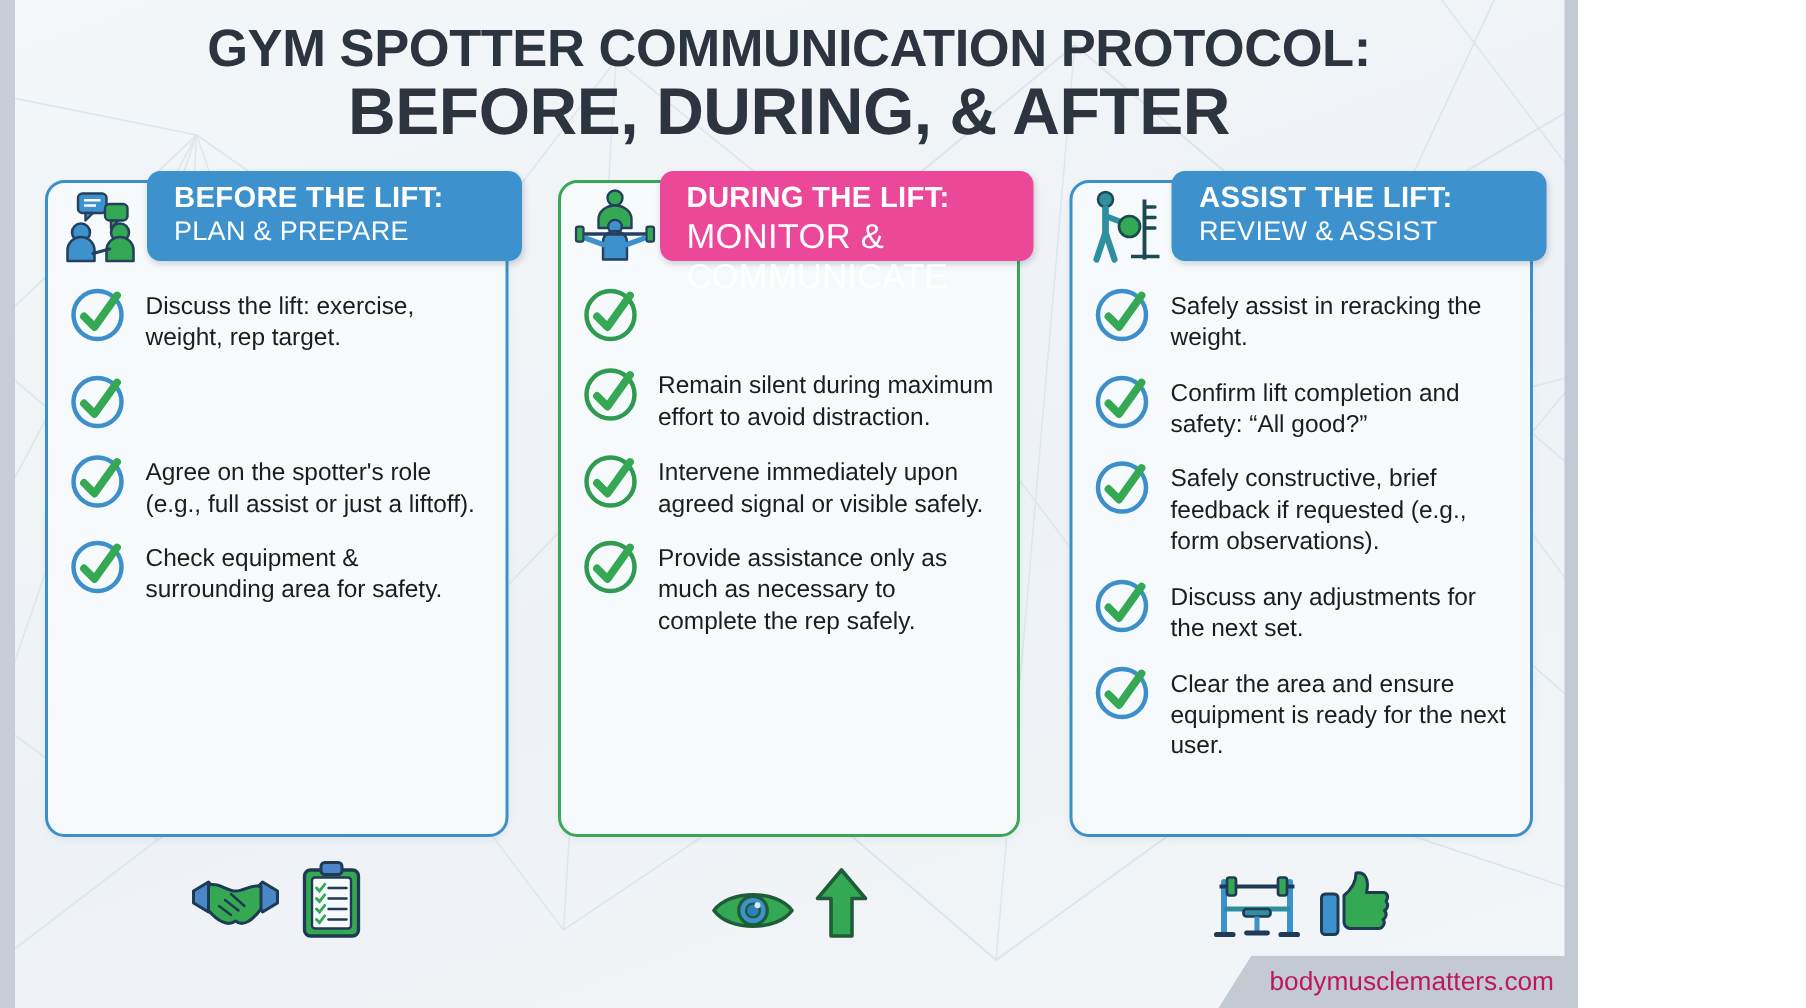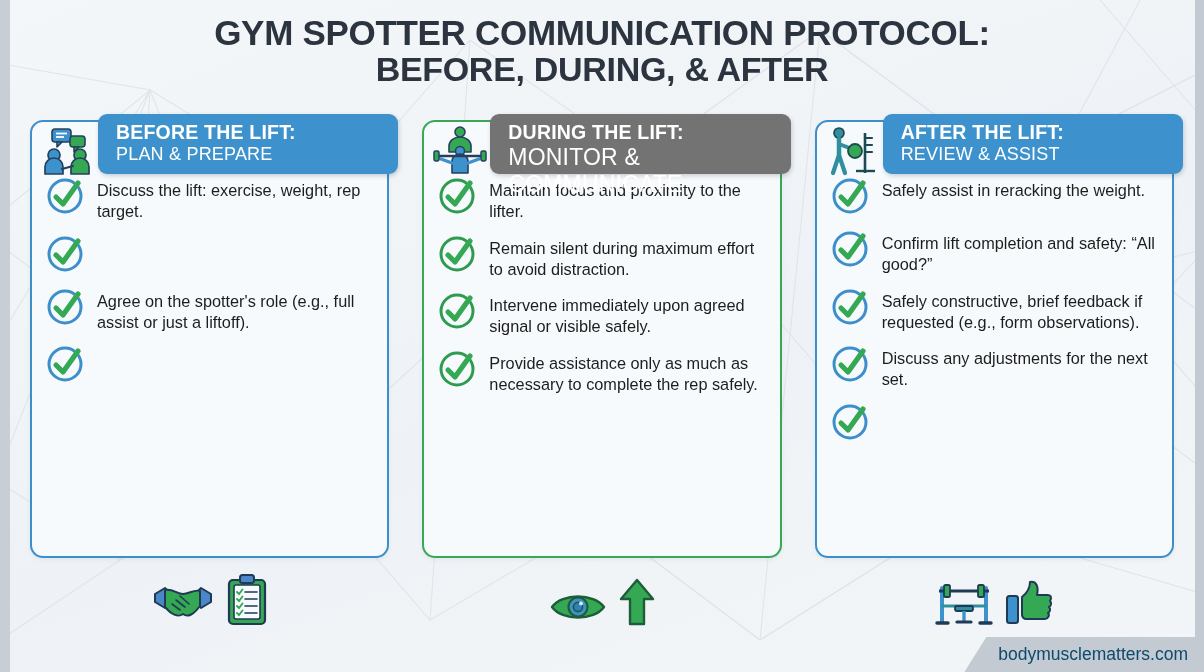--- a/index.html
+++ b/index.html
@@ -3,21 +3,21 @@
 <meta charset="utf-8">
 <style>
   * { box-sizing: border-box; margin: 0; padding: 0; }
   html, body {
     width: 1204px; height: 672px;
     font-family: "Liberation Sans", sans-serif;
     overflow: hidden;
   }
   #infographic {
     position: relative;
-    width: 1204px; height: 672px;
+    width: 1052px; height: 672px;
     background: #f2f5f8;
     background-image: linear-gradient(160deg, #f4f7f9 0%, #eef2f6 55%, #f3f6f8 100%);
   }
   
   #poly-bg {
     position: absolute; inset: 0;
     width: 100%; height: 100%;
     pointer-events: none;
   }
   
@@ -35,21 +35,21 @@
     top: 14px; left: 0; right: 0;
     text-align: center;
   }
   .title-line {
     font-weight: bold;
     color: #2c3440;
     letter-spacing: -0.3px;
     line-height: 1.07;
   }
   .title-line.l1 { font-size: 35px; }
-  .title-line.l2 { font-size: 34px; }
+  .title-line.l2 { font-size: 44px; }
 
   
   .columns {
     position: absolute;
     top: 120px; left: 30px; right: 30px;
     display: flex;
     gap: 33px;
     align-items: flex-start;
   }
   .column { flex: 1 1 0; min-width: 0; }
@@ -71,39 +71,39 @@
     top: -8px;
     left: 66px;
     right: -11px;
     height: 60px;
     background: #3d92cd;
     border-radius: 9px;
     color: #ffffff;
     padding: 7px 0 0 18px;
     box-shadow: 1px 2px 4px rgba(40,60,80,.22);
   }
-  .banner.green { background: #737373; }
+  .banner.green { background: #ec4899; }
   .banner .b1 {
     font-size: 19.5px; font-weight: bold; line-height: 1.18;
     letter-spacing: .2px;
   }
   .banner .b2 {
     font-size: 18px; font-weight: normal; line-height: 1.18;
     letter-spacing: .2px;
   }
   .banner.green .b2 { font-size: 23px; }
 
   .head-icon {
     position: absolute;
     top: 3px; left: 8px;
     width: 56px; height: 52px;
   }
 
   
-  ul.points { list-style: none; margin-top: 6px; }
+  ul.points { list-style: none; margin-top: 20px; }
   ul.points li {
     display: flex;
     align-items: flex-start;
     gap: 11px;
     margin-bottom: 14px;
   }
   .check { flex: 0 0 auto; width: 42px; height: 42px; margin-top: -3px; }
   .ptext {
     font-size: 16.3px;
     line-height: 1.28;
@@ -123,21 +123,21 @@
   .footer-icons svg { display: block; }
 
   
   .watermark {
     position: absolute;
     right: 0; bottom: 0;
     height: 35px;
     padding: 0 16px 0 34px;
     display: flex; align-items: center;
     background: #c3cad2;
-    color: #0c4a6e;
+    color: #be185d;
     font-size: 17.5px;
     clip-path: polygon(22px 0, 100% 0, 100% 100%, 0 100%);
   }
 </style>
 </head>
 <body>
 
 <div id="infographic">
 
   <svg id="poly-bg" viewBox="0 0 1204 672" preserveAspectRatio="none">
@@ -206,20 +206,21 @@
               <circle cx="21" cy="21" r="16" fill="none" stroke="#3d8fcc" stroke-width="3"></circle>
               <path d="M12 22 L19 29 L34 8" fill="none" stroke="#34a853" stroke-width="5.2" stroke-linecap="round" stroke-linejoin="round"></path>
             </svg>
             <span class="ptext">Agree on the spotter's role (e.g., full assist or just a liftoff).</span>
           </li>
           <li>
             <svg class="check" viewBox="0 0 42 42">
               <circle cx="21" cy="21" r="16" fill="none" stroke="#3d8fcc" stroke-width="3"></circle>
               <path d="M12 22 L19 29 L34 8" fill="none" stroke="#34a853" stroke-width="5.2" stroke-linecap="round" stroke-linejoin="round"></path>
             </svg>
+            <span class="ptext">Check equipment &amp; surrounding area for safety.</span>
           </li>
         </ul>
       </div>
 
       <div class="footer-icons">
         <svg width="62" height="48" viewBox="0 0 62 48">
           <path d="M3 16 L13 10 L21 18 L13 30 L3 24 Z" fill="#4a86c8" stroke="#1f3a55" stroke-width="2" stroke-linejoin="round"></path>
           <path d="M59 16 L49 10 L41 18 L49 30 L59 24 Z" fill="#4a86c8" stroke="#1f3a55" stroke-width="2" stroke-linejoin="round"></path>
           <path d="M13 12 C20 10 25 16 31 16 C37 16 42 11 48 13 L48 28 C42 36 36 40 31 36
                    C26 40 19 36 13 29 Z" fill="#34a853" stroke="#1f3a55" stroke-width="2" stroke-linejoin="round"></path>
@@ -263,21 +264,20 @@
           <div class="b1">DURING THE LIFT:</div>
           <div class="b2">MONITOR &amp; COMMUNICATE</div>
         </div>
 
         <ul class="points">
           <li>
             <svg class="check" viewBox="0 0 42 42">
               <circle cx="21" cy="21" r="16" fill="none" stroke="#2f9b50" stroke-width="3"></circle>
               <path d="M12 22 L19 29 L34 8" fill="none" stroke="#34a853" stroke-width="5.2" stroke-linecap="round" stroke-linejoin="round"></path>
             </svg>
-            <span class="ptext">Maintain focus and proximity to the lifter.</span>
           </li>
           <li>
             <svg class="check" viewBox="0 0 42 42">
               <circle cx="21" cy="21" r="16" fill="none" stroke="#2f9b50" stroke-width="3"></circle>
               <path d="M12 22 L19 29 L34 8" fill="none" stroke="#34a853" stroke-width="5.2" stroke-linecap="round" stroke-linejoin="round"></path>
             </svg>
             <span class="ptext">Remain silent during maximum effort to avoid distraction.</span>
           </li>
           <li>
             <svg class="check" viewBox="0 0 42 42">
@@ -321,21 +321,21 @@
           <line x1="40" y1="8" x2="40" y2="48" stroke="#1b4a52" stroke-width="2.6"></line>
           <line x1="31" y1="46" x2="50" y2="46" stroke="#1b4a52" stroke-width="2.4"></line>
           <g stroke="#1b4a52" stroke-width="2.2" stroke-linecap="round">
             <line x1="40" y1="13" x2="47" y2="13"></line>
             <line x1="40" y1="20" x2="47" y2="20"></line>
             <line x1="40" y1="27" x2="47" y2="27"></line>
           </g>
         </svg>
 
         <div class="banner">
-          <div class="b1">AFTER THE LIFT:</div>
+          <div class="b1">ASSIST THE LIFT:</div>
           <div class="b2">REVIEW &amp; ASSIST</div>
         </div>
 
         <ul class="points">
           <li>
             <svg class="check" viewBox="0 0 42 42">
               <circle cx="21" cy="21" r="16" fill="none" stroke="#3d8fcc" stroke-width="3"></circle>
               <path d="M12 22 L19 29 L34 8" fill="none" stroke="#34a853" stroke-width="5.2" stroke-linecap="round" stroke-linejoin="round"></path>
             </svg>
             <span class="ptext">Safely assist in reracking the weight.</span>
@@ -359,20 +359,21 @@
               <circle cx="21" cy="21" r="16" fill="none" stroke="#3d8fcc" stroke-width="3"></circle>
               <path d="M12 22 L19 29 L34 8" fill="none" stroke="#34a853" stroke-width="5.2" stroke-linecap="round" stroke-linejoin="round"></path>
             </svg>
             <span class="ptext">Discuss any adjustments for the next set.</span>
           </li>
           <li>
             <svg class="check" viewBox="0 0 42 42">
               <circle cx="21" cy="21" r="16" fill="none" stroke="#3d8fcc" stroke-width="3"></circle>
               <path d="M12 22 L19 29 L34 8" fill="none" stroke="#34a853" stroke-width="5.2" stroke-linecap="round" stroke-linejoin="round"></path>
             </svg>
+            <span class="ptext">Clear the area and ensure equipment is ready for the next user.</span>
           </li>
         </ul>
       </div>
 
       <div class="footer-icons">
         <svg width="58" height="50" viewBox="0 0 58 50">
           <line x1="7" y1="46" x2="7" y2="12" stroke="#3d92cd" stroke-width="4" stroke-linecap="round"></line>
           <line x1="51" y1="46" x2="51" y2="12" stroke="#3d92cd" stroke-width="4" stroke-linecap="round"></line>
           <line x1="2" y1="47" x2="13" y2="47" stroke="#1f3a55" stroke-width="3.4" stroke-linecap="round"></line>
           <line x1="45" y1="47" x2="56" y2="47" stroke="#1f3a55" stroke-width="3.4" stroke-linecap="round"></line>

